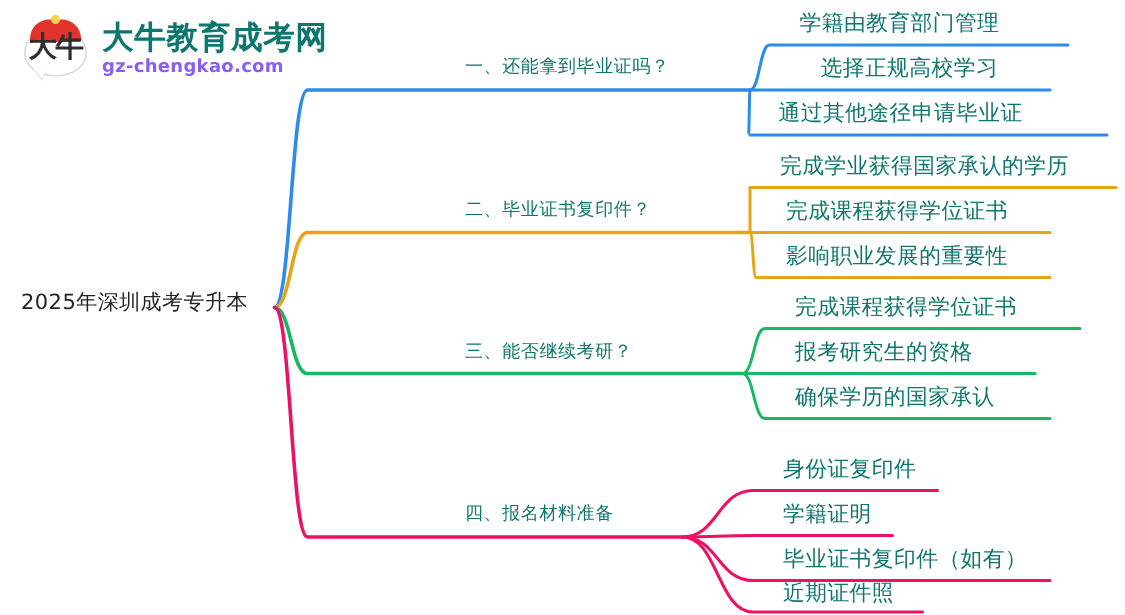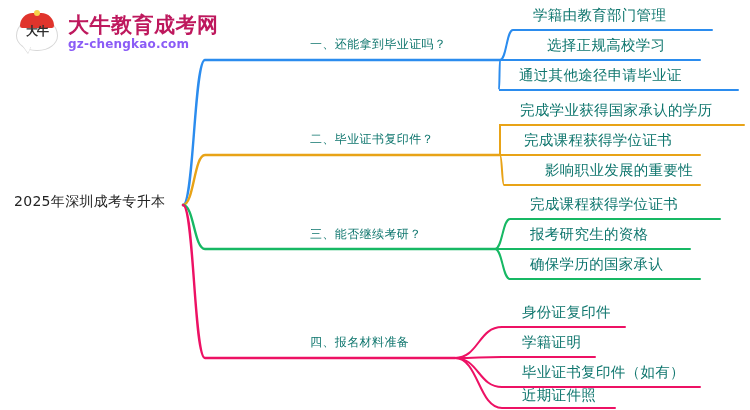--- a/index.html
+++ b/index.html
@@ -72,36 +72,36 @@
     height: 6px;
     background: #f6d24a;
     border-radius: 50%;
   }
   .mark-text {
     position: absolute;
     left: 0;
     top: 14px;
     width: 46px;
     text-align: center;
-    font-size: 12px;
+    font-size: 19px;
     font-weight: bold;
     color: #2f2f2f;
     letter-spacing: -1px;
     line-height: 16px;
   }
   #logo-words {
     display: flex;
     flex-direction: column;
     justify-content: center;
     line-height: 1.05;
   }
   #logo-cn {
     font-size: 21px;
     font-weight: bold;
-    color: #be185d;
+    color: #0f766e;
     letter-spacing: 0.5px;
     white-space: nowrap;
   }
   #logo-en {
     font-size: 12px;
     font-weight: bold;
     color: #8b5cf6;
     letter-spacing: 0.2px;
     white-space: nowrap;
     margin-top: 2px;
@@ -180,21 +180,21 @@
 
 <div id="label-layer">
     <div class="node-label root-label" style="left: 14px; top: 193px;">2025年深圳成考专升本</div>
     <div class="node-label branch-label" style="left: 310px; top: 36px;">一、还能拿到毕业证吗？</div>
     <div class="node-label leaf-label" style="left: 533px; top: 6px;">学籍由教育部门管理</div>
     <div class="node-label leaf-label" style="left: 547px; top: 36px;">选择正规高校学习</div>
     <div class="node-label leaf-label" style="left: 519px; top: 66px;">通过其他途径申请毕业证</div>
     <div class="node-label branch-label" style="left: 310px; top: 131px;">二、毕业证书复印件？</div>
     <div class="node-label leaf-label" style="left: 520px; top: 101px;">完成学业获得国家承认的学历</div>
     <div class="node-label leaf-label" style="left: 524px; top: 131px;">完成课程获得学位证书</div>
-    <div class="node-label leaf-label" style="left: 524px; top: 161px; margin-left: 21px;">影响职业发展的重要性</div>
+    <div class="node-label leaf-label" style="left: 524px; top: 161px;">影响职业发展的重要性</div>
     <div class="node-label branch-label" style="left: 310px; top: 226px;">三、能否继续考研？</div>
     <div class="node-label leaf-label" style="left: 530px; top: 195px;">完成课程获得学位证书</div>
     <div class="node-label leaf-label" style="left: 530px; top: 225px;">报考研究生的资格</div>
     <div class="node-label leaf-label" style="left: 530px; top: 255px;">确保学历的国家承认</div>
     <div class="node-label branch-label" style="left: 310px; top: 334px;">四、报名材料准备</div>
     <div class="node-label leaf-label" style="left: 522px; top: 303px;">身份证复印件</div>
     <div class="node-label leaf-label" style="left: 522px; top: 333px;">学籍证明</div>
     <div class="node-label leaf-label" style="left: 522px; top: 363px;">毕业证书复印件（如有）</div>
     <div class="node-label leaf-label" style="left: 522px; top: 386px;">近期证件照</div>
   </div>

